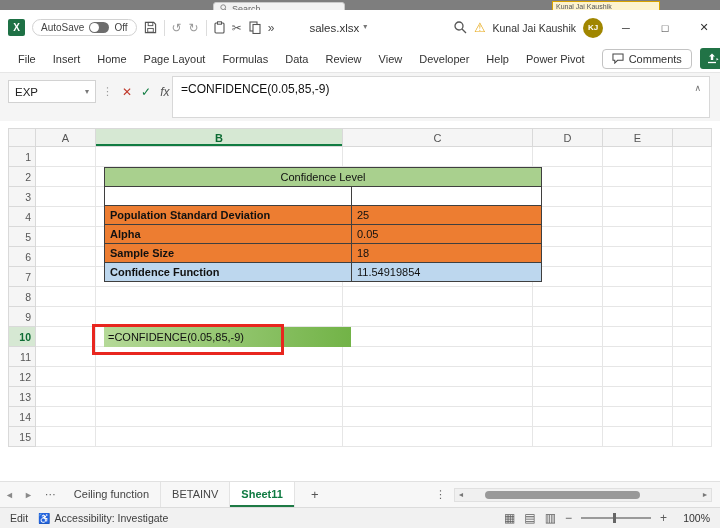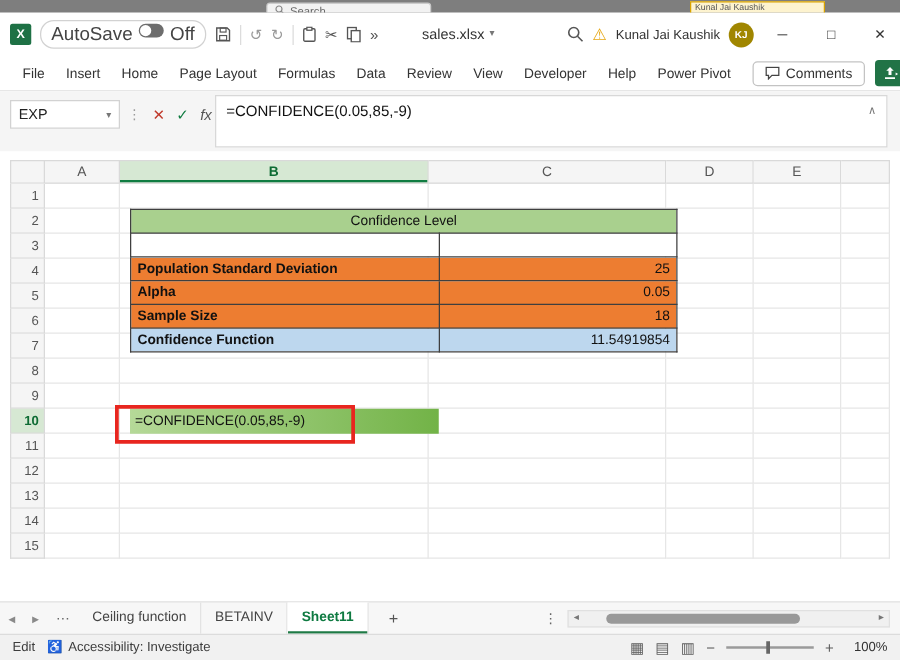--- a/index.html
+++ b/index.html
@@ -7,21 +7,21 @@
 body{font-family:"Liberation Sans",sans-serif;background:#fff;position:relative;color:#333}
 
 
 .top-strip{position:absolute;top:0;left:0;width:720px;height:10px;background:#7e7e7e;overflow:hidden;z-index:5}
 .mini-search{position:absolute;left:213px;top:2px;width:132px;height:18px;background:#f2f2f2;border:1px solid #c9c9c9;border-radius:3px;display:flex;align-items:flex-start;gap:4px;padding:1px 6px;font-size:9px;color:#666}
 .top-badge{position:absolute;left:552px;top:1px;width:108px;height:14px;background:#fdf3cf;border:1px solid #d8a200;font-size:7px;color:#555;padding:1px 3px;overflow:hidden;white-space:nowrap}
 
 
 .title-bar{position:absolute;top:10px;left:0;width:720px;height:35px;background:#fff;display:flex;align-items:center;padding-left:8px;gap:7px;z-index:4}
 .excel-logo{width:17px;height:17px;background:#1e7145;border-radius:2px;color:#fff;font-weight:bold;font-size:10px;display:flex;align-items:center;justify-content:center;flex:0 0 auto}
-.autosave-pill{display:flex;align-items:flex-start;gap:5px;border:1px solid #d2d2d2;border-radius:11px;padding:2px 8px;font-size:15px;color:#444;background:#fff}
+.autosave-pill{display:flex;align-items:flex-end;gap:5px;border:1px solid #d2d2d2;border-radius:11px;padding:2px 8px;font-size:10px;color:#444;background:#fff}
 .toggle-track{width:20px;height:11px;border-radius:6px;background:#6d6d6d;position:relative;flex:0 0 auto}
 .toggle-knob{position:absolute;left:1px;top:1px;width:9px;height:9px;border-radius:50%;background:#fff}
 .tb-icon{color:#555;font-size:12px;line-height:1;display:flex;align-items:center}
 .tb-icon.dim{color:#9a9a9a}
 .vsep{width:1px;height:16px;background:#dcdcdc}
 .filename{display:flex;align-items:flex-start;gap:4px;font-size:11.5px;color:#333;margin-left:28px}
 .chev{font-size:8px;color:#777}
 .tb-spacer{flex:1}
 .warn-icon{color:#e6a817;font-size:13px}
 .user-name{font-size:10.5px;color:#333;white-space:nowrap}
@@ -60,21 +60,21 @@
 .gcell{height:20px;border-right:1px solid #e6e6e6;border-bottom:1px solid #e6e6e6;flex:0 0 auto}
 
 
 .sheet-table{position:absolute;left:96px;top:39px;border-collapse:collapse;table-layout:fixed;z-index:3}
 .sheet-table td{border:1px solid #3f3f3f;height:19px;font-size:11px;padding:0 5px;overflow:hidden;white-space:nowrap}
 .t-title{background:#a9d08e;text-align:center;font-weight:normal;font-size:11.5px;color:#111}
 .t-empty{background:#fff}
 .bg-orange{background:#ed7d31}
 .bg-blue{background:#bdd7ee}
 .t-label{font-weight:bold;color:#111}
-.t-value{text-align:right;color:#111}
+.t-value{text-align:left;color:#111}
 
 
 .b10{position:absolute;left:96px;top:199px;width:247px;height:20px;background:linear-gradient(90deg,#b5d998,#72b347);display:flex;align-items:center;padding-left:4px;font-size:11px;color:#111;z-index:3}
 .red-box{position:absolute;left:92px;top:324px;width:192px;height:31px;border:3px solid #e8261f;z-index:40}
 
 
 .tab-bar{position:absolute;top:481px;left:0;width:720px;height:26px;background:#f7f7f7;border-top:1px solid #e1e1e1;display:flex;align-items:center;font-size:11px;color:#444;z-index:4}
 .tb-nav{color:#8a8a8a;padding:0 5px;font-size:9px}
 .tb-dots{color:#666;padding:0 7px;font-size:11px}
 .sheet-tab{padding:0 11px;height:25px;line-height:25px;border-right:1px solid #e3e3e3;white-space:nowrap}

